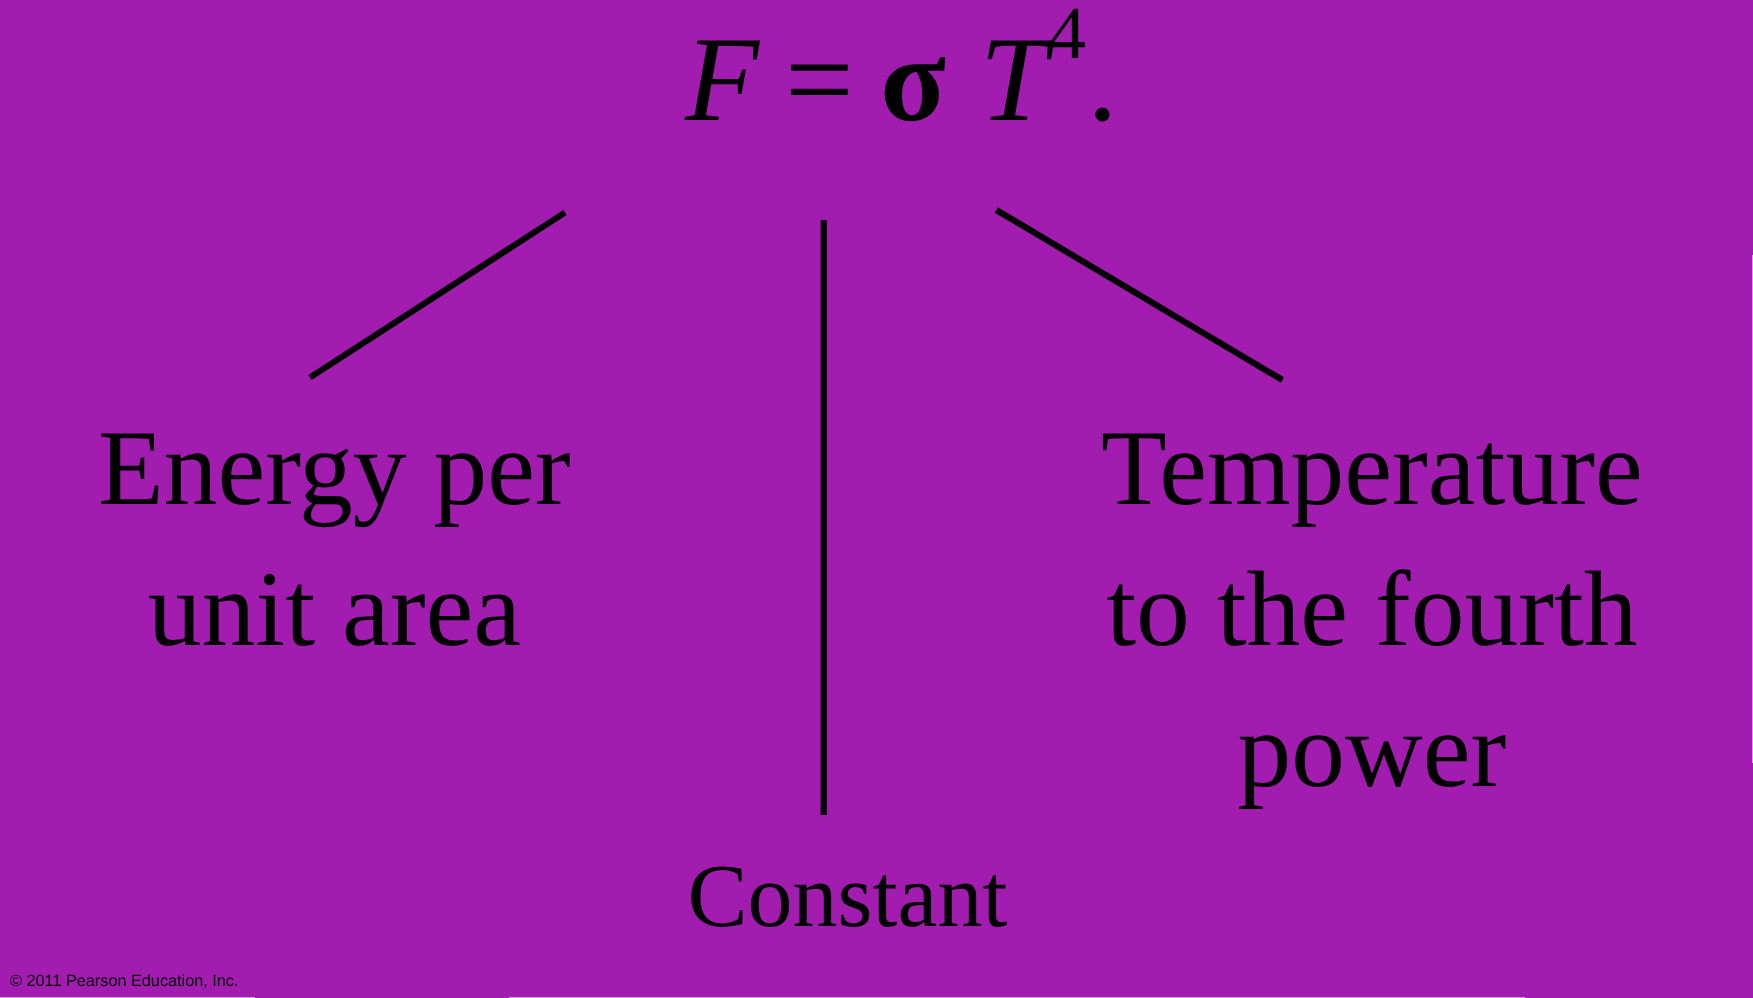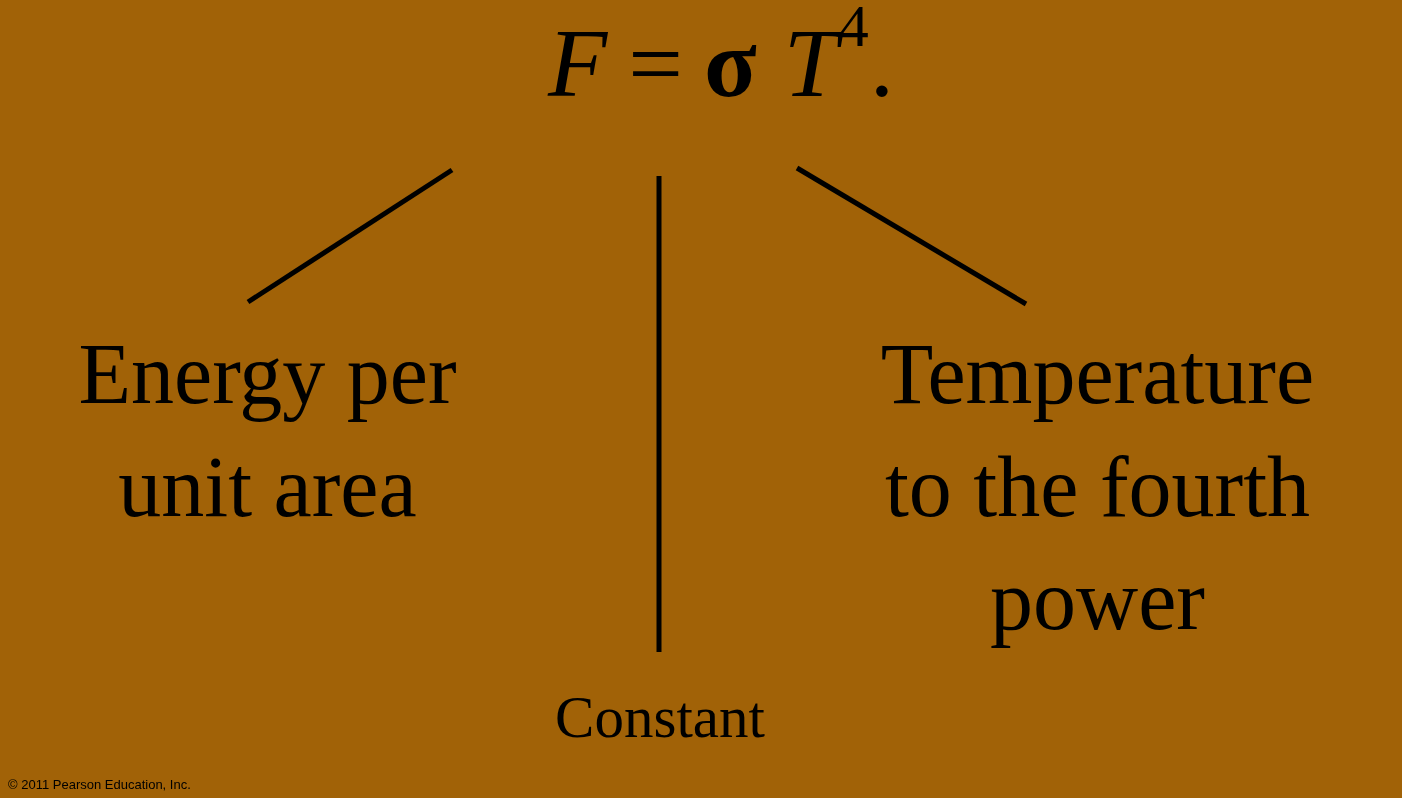--- a/index.html
+++ b/index.html
@@ -1,21 +1,21 @@
 <!DOCTYPE html>
 <html><head>
 <meta charset="utf-8">
 <style>
   * { margin: 0; padding: 0; box-sizing: border-box; }
   html, body { background: #ffffff; }
   .canvas {
     position: relative;
     width: 1402px;
     height: 798px;
-    background: #a16207;
+    background: #a21caf;
     color: #000000;
     font-family: "Liberation Serif", "DejaVu Serif", serif;
     overflow: hidden;
   }
 
   
   .equation {
     position: absolute;
     top: -6px;
     left: 548px;
@@ -55,24 +55,24 @@
     left: 0px;
     top: 318px;
     width: 535px;
   }
   .label-temperature {
     left: 795px;
     top: 318px;
     width: 605px;
   }
   .label-constant {
-    left: 445px;
+    left: 463px;
     top: 662px;
     width: 430px;
-    font-size: 59px;
+    font-size: 72px;
     line-height: 110px;
   }
 
   
   .copyright {
     position: absolute;
     left: 8px;
     bottom: 6px;
     font-family: "Liberation Sans", sans-serif;
     font-size: 13px;

